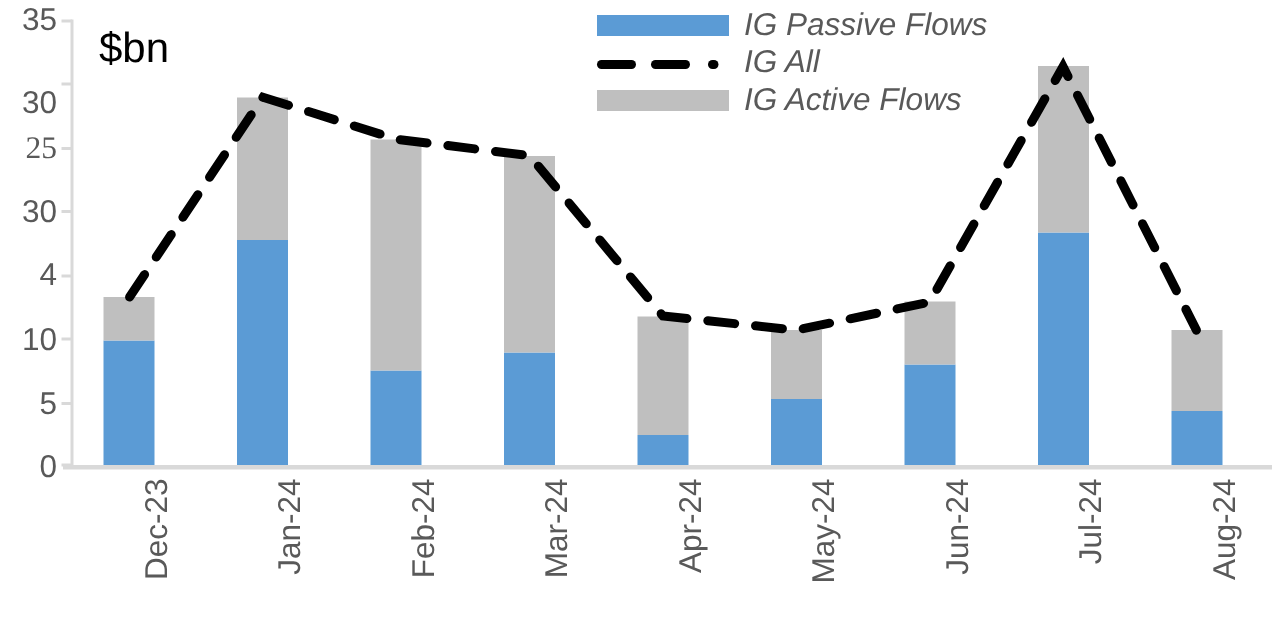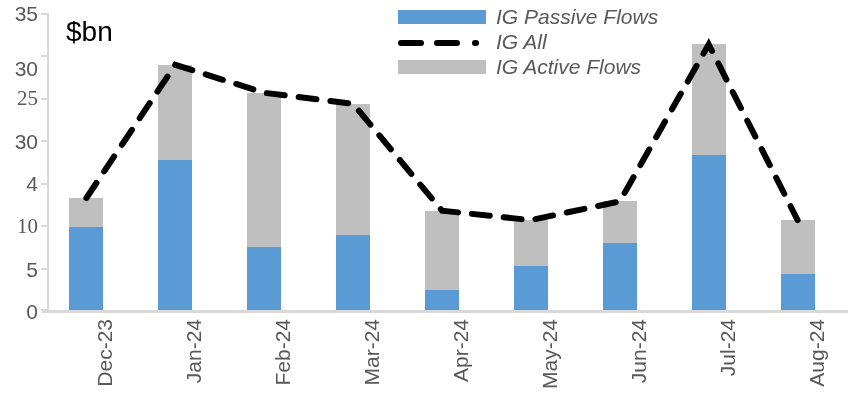--- a/index.html
+++ b/index.html
@@ -166,21 +166,21 @@
 <body>
 
 <div id="chart-root">
 
   <div class="ylabels">
     <span style="top:3px;">35</span>
     <span style="top:46px;margin-top:12px;">30</span>
     <span style="top:88px;font-family:Liberation Serif, serif;">25</span>
     <span style="top:131px;">30</span>
     <span style="top:173px;">4</span>
-    <span style="top:216px;font-family:Liberation Serif, serif;">10</span>
+    <span style="top:216px;">10</span>
     <span style="top:259px;">5</span>
     <span style="top:301px;">0</span>
   </div>
 
   <div class="axis-line-v"></div>
   <div class="axis-line-h"></div>
 
   <div class="tick" style="top:13px;"></div>
   <div class="tick" style="top:55px;"></div>
   <div class="tick" style="top:98px;"></div>

